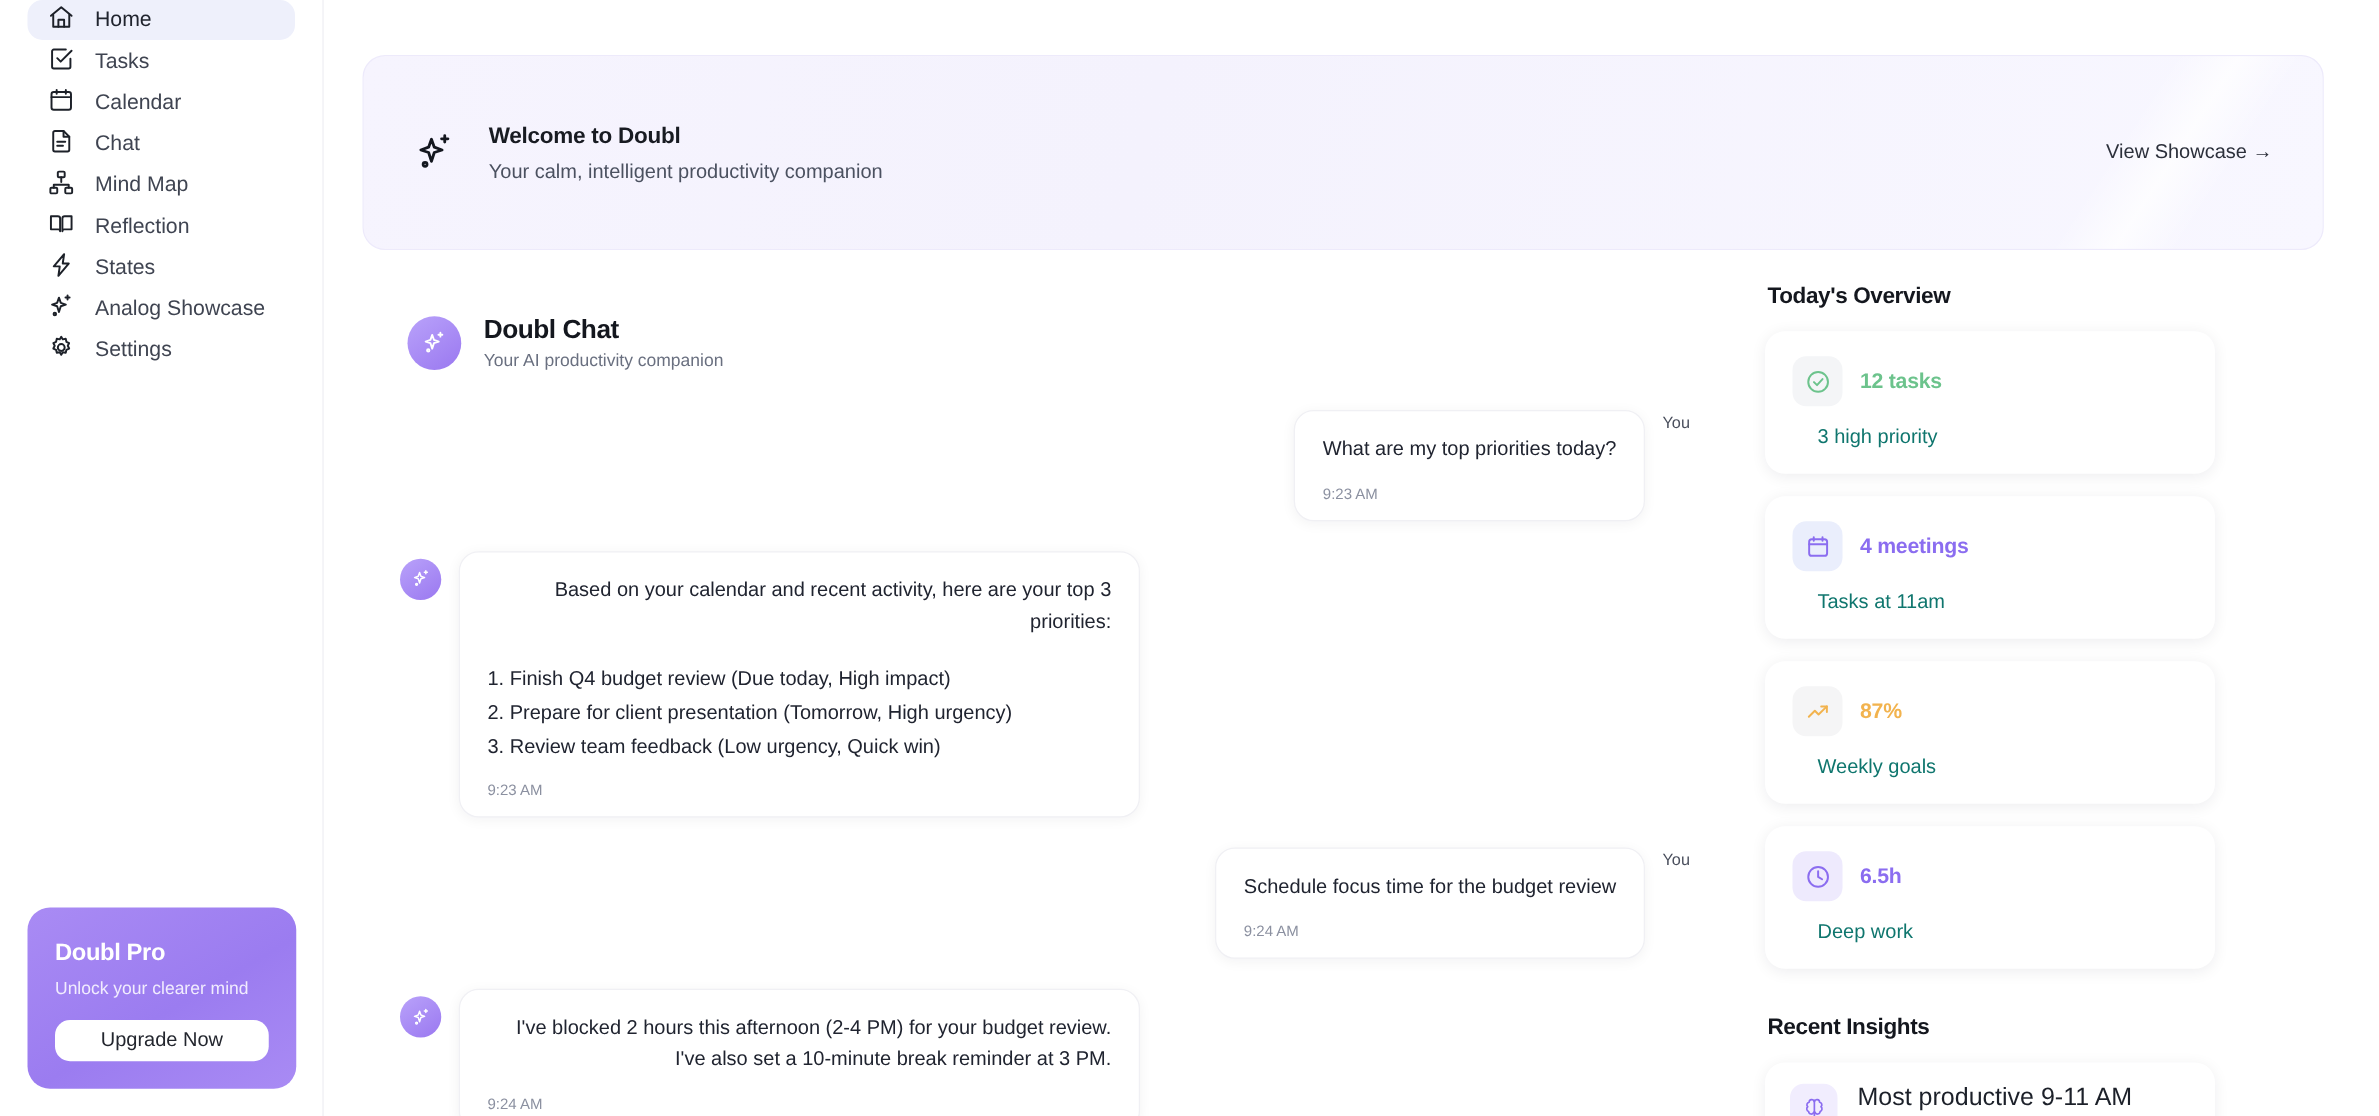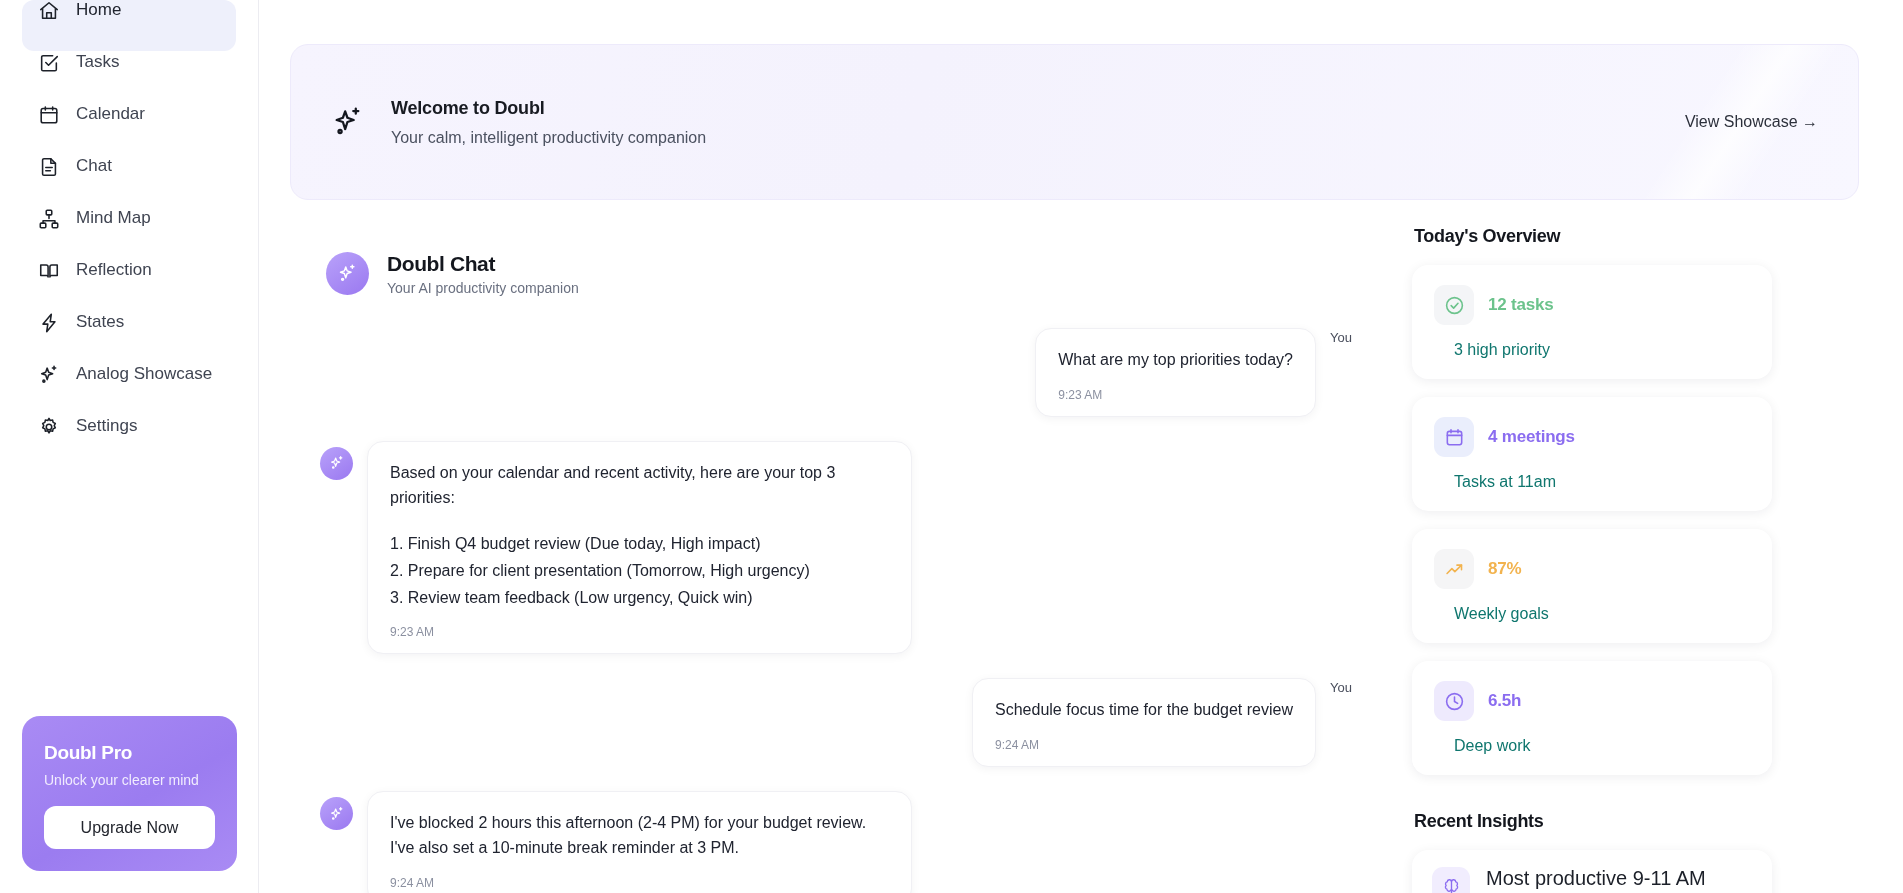--- a/index.html
+++ b/index.html
@@ -24,38 +24,38 @@
   .brand-mark { width: 46px; height: 46px; position: relative; flex: 0 0 46px; }
   .brand-mark .b1, .brand-mark .b2 {
     position: absolute; width: 29px; height: 34px; border-radius: 50%;
   }
   .brand-mark .b1 { left: 0; top: 4px; background: linear-gradient(150deg,#c9bdf5,#a78bfa); opacity:.92; }
   .brand-mark .b2 { left: 15px; top: 7px; background: linear-gradient(150deg,#8b6fe8,#6d4fd1); opacity:.92; }
   .brand-text { font-size: 39px; font-weight: 700; color: #7c5cf0; letter-spacing: -1.2px; }
 
   .nav { display: flex; flex-direction: column; gap: 1px; }
   .nav-item {
-    display: flex; gap: 16px;
-    height: 51px; padding: 0 16px; border-radius: 12px;
+    display: flex; align-items: center; gap: 16px;
+    height: 32px; padding: 0 16px; border-radius: 12px;
     color: #3f4451; font-size: 17px; cursor: pointer;
   }
   .nav-item.active { background: #eef0fb; color: #20242e; }
   .nav-item svg { width: 22px; height: 22px; flex: 0 0 22px; stroke: #1d2129; stroke-width: 1.7; fill: none;
     stroke-linecap: round; stroke-linejoin: round; }
 
   .pro-card {
     position: absolute; left: 22px; bottom: 22px; width: 215px;
     border-radius: 18px; padding: 26px 22px 22px 22px;
     background: linear-gradient(150deg,#a98bf4 0%, #9b7cf0 55%, #a98bf4 100%);
     color: #fff;
   }
   .pro-title { font-size: 19px; font-weight: 700; letter-spacing: -.3px; }
   .pro-sub { font-size: 14px; margin-top: 8px; color: #f1ecfe; }
   .pro-btn {
-    margin-top: 18px; width: 100%; height: 43px; border: none; border-radius: 12px;
+    margin-top: 18px; width: 100%; height: 33px; border: none; border-radius: 12px;
     background: #fff; color: #23262e; font-size: 16px; font-family: inherit; cursor: pointer;
   }
 
   
   .main { flex: 1; height: 893px; background: #ffffff; padding: 44px 0 0 0; overflow: hidden; position: relative; }
   .banner {
     margin: 0 44px 0 31px; height: 156px; border-radius: 18px;
     background: linear-gradient(105deg,#f6f4fe 0%, #f4f2fd 40%, #f8f7ff 100%);
     border: 1px solid #edeafb;
     display: flex; align-items: center; padding: 0 40px; position: relative; overflow: hidden;
@@ -72,21 +72,21 @@
   .banner-link { margin-left: auto; font-size: 16px; color: #2c303b; cursor: pointer; position: relative; z-index: 2; }
 
   .content { display: flex; padding: 26px 0 0 0; }
 
   
   .chat {
     width: 1100px; margin-left: 31px; margin-right: 22px;
     background: #fff; border-radius: 18px; padding: 26px 30px 0 30px;
     position: relative;
   }
-  .chat-head { display: flex; align-items: flex-start; gap: 18px; padding: 0 0 6px 6px; }
+  .chat-head { display: flex; align-items: center; gap: 18px; padding: 0 0 6px 6px; }
   .chat-avatar {
     width: 43px; height: 43px; border-radius: 50%; flex:0 0 43px;
     background: linear-gradient(145deg,#b9a2fa,#9a78f0);
     display:flex; align-items:center; justify-content:center;
   }
   .chat-avatar svg { width: 21px; height: 21px; stroke:#fff; fill:none; stroke-width:1.7; stroke-linejoin:round; stroke-linecap:round;}
   .chat-title { font-size: 21px; font-weight: 700; color: #14171e; letter-spacing: -.4px; }
   .chat-sub { font-size: 14px; color: #6a7080; margin-top: 4px; }
 
   .msgs { margin-top: 26px; display: flex; flex-direction: column; gap: 24px; }
@@ -94,21 +94,21 @@
   .row.user { justify-content: flex-end; }
   .bot-av { width: 33px; height: 33px; border-radius: 50%; flex:0 0 33px; margin-top: 6px;
     background: linear-gradient(145deg,#b9a2fa,#9a78f0); display:flex; align-items:center; justify-content:center;}
   .bot-av svg { width: 16px; height: 16px; stroke:#fff; fill:none; stroke-width:1.8; stroke-linejoin:round; stroke-linecap:round;}
   .bubble {
     background: #fff; border: 1px solid #f0f0f4; border-radius: 16px;
     padding: 19px 22px 14px 22px; box-shadow: 0 2px 10px rgba(20,20,40,.05);
   }
   .bubble.bot { max-width: 545px; }
   .bubble.me  { max-width: 400px; }
-  .btext { font-size: 16px; color: #202430; line-height: 1.55; }
+  .btext { font-size: 16px; color: #202430; line-height: 1.55; text-align: right; }
   .blist { font-size: 16px; color: #202430; line-height: 1.5; margin-top: 22px; }
   .blist div { margin-bottom: 3px; }
   .btime { font-size: 12px; color: #8b90a0; margin-top: 15px; }
   .who { font-size: 13px; color: #4a4f5d; margin-top: 2px; width: 30px; flex: 0 0 30px; }
 
   .composer {
     position: absolute; left: 30px; right: 30px; bottom: -24px;
     display: flex; align-items: center; gap: 10px;
     border-top: 1px solid #f1f1f5; padding-top: 16px;
   }

